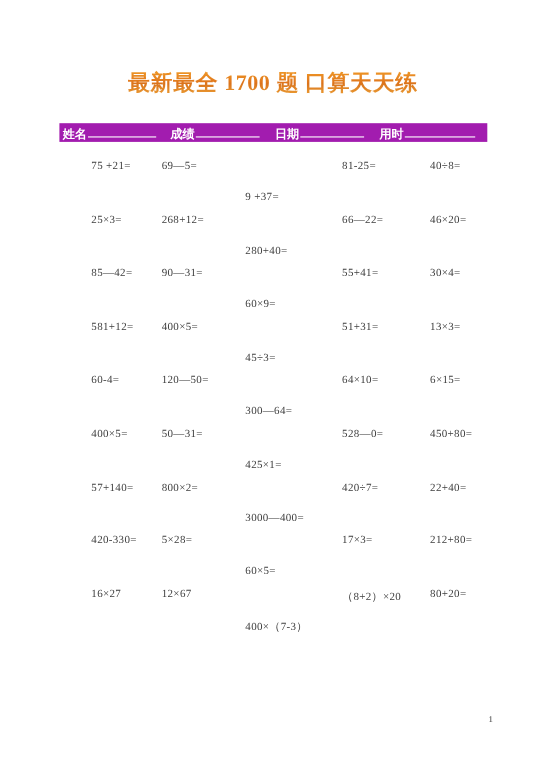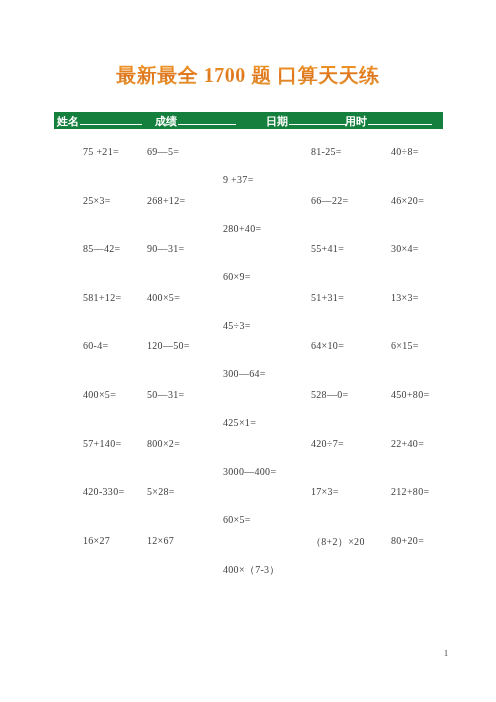--- a/index.html
+++ b/index.html
@@ -43,42 +43,42 @@
     white-space: nowrap;
   }
 
   
   .infobar {
     position: absolute;
     top: 112px;
     left: 54px;
     width: 389px;
     height: 17px;
-    background: #15803d;
+    background: #a21caf;
     color: #ffffff;
     font-size: 11px;
     font-weight: bold;
     font-family: "Liberation Serif", serif;
   }
   .infobar .cell {
     position: absolute;
     top: 1px;
     white-space: nowrap;
     display: flex;
     align-items: baseline;
   }
   .infobar .lab { margin-right: 1px; }
   .infobar .rule {
     display: inline-block;
     border-bottom: 1px solid #ffffff;
     height: 11px;
   }
   .c-name  { left: 3px; }
   .c-score { left: 101px; }
-  .c-date  { left: 212px; }
+  .c-date  { left: 196px; }
   .c-time  { left: 291px; justify-content: space-between; }
   .c-name .rule  { width: 62px; }
   .c-score .rule { width: 58px; }
   .c-date .rule  { width: 58px; }
   .c-time .rule  { width: 64px; }
 
   
   .grid {
     position: absolute;
     top: 146px;

